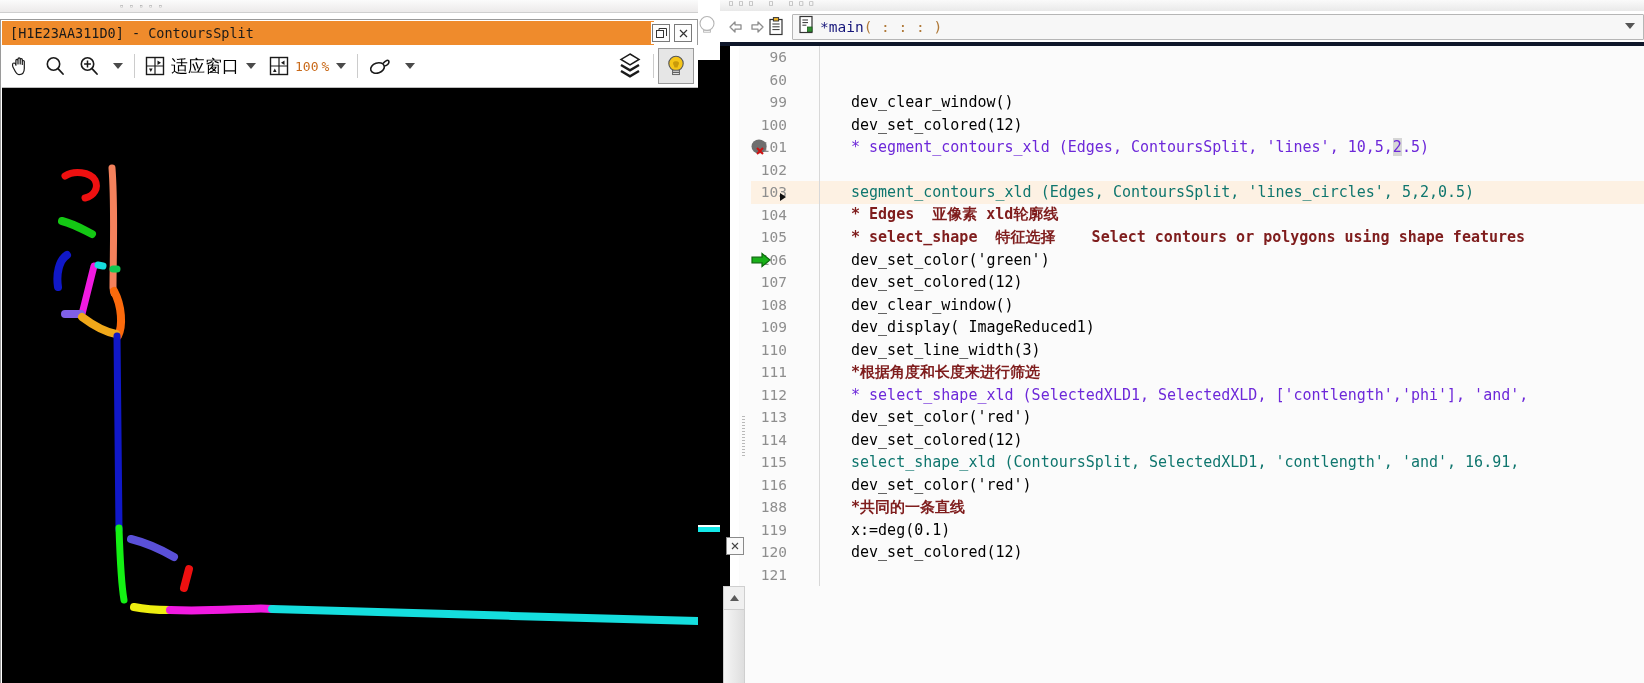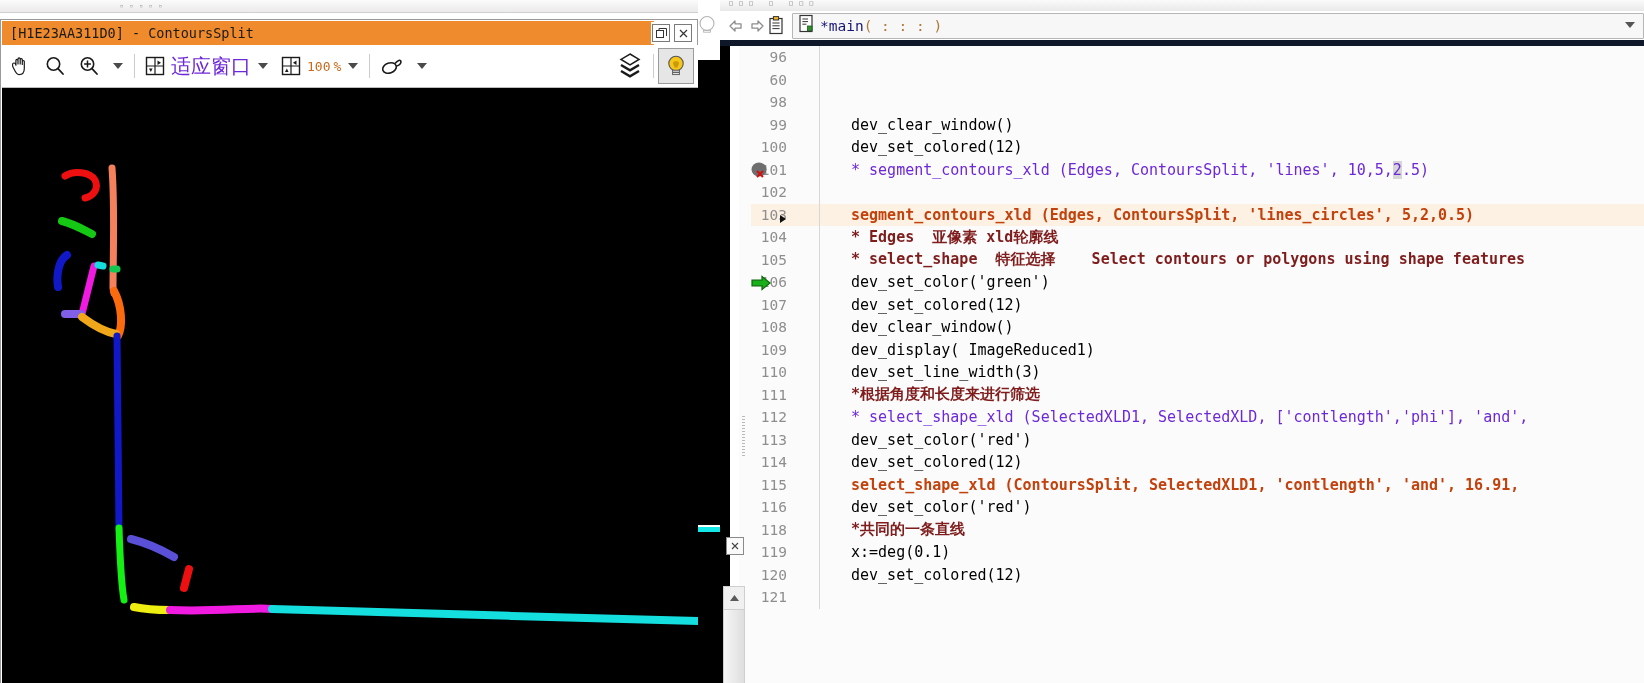--- a/index.html
+++ b/index.html
@@ -64,21 +64,21 @@
     height:36px;display:flex;align-items:center;justify-content:center;
     padding:0 5px;cursor:default;
   }
   .tb-sep{width:1px;height:24px;background:#cccccc;margin:0 4px;}
   .caret{
     width:0;height:0;border-left:5px solid transparent;border-right:5px solid transparent;
     border-top:6px solid #4a4a4a;margin:0 7px;
   }
   .zoomlabel{
     font-family:Liberation Mono, monospace;
-    font-size:20px;color:#6d28d9;white-space:nowrap;
+    font-size:17px;color:#000000;white-space:nowrap;
   }
   .pct{
     font-family:"DejaVu Sans Mono","Liberation Mono",monospace;
     font-size:13px;color:#c96a1a;white-space:nowrap;
   }
   .pct .sym{color:#c96a1a;margin-left:3px;}
   .tb-spacer{flex:1;}
   .bulb-btn{
     width:34px;height:34px;border:1px solid #9b9b9b;background:#e6e6e6;
     display:flex;align-items:center;justify-content:center;margin-right:4px;
@@ -120,21 +120,21 @@
     position:absolute;left:0;top:0;width:924px;height:11px;
     background:linear-gradient(#fafafa,#e9e9e9);
     border-bottom:1px solid #d2d2d2;
   }
   .ed-topstrip .ghosticons{
     position:absolute;left:8px;top:-3px;font-size:10px;color:#a7a7a7;letter-spacing:4px;
   }
   .ed-proc-bar{
     position:absolute;left:0;top:11px;width:924px;height:35px;
     background:#ffffff;display:flex;align-items:center;padding-left:6px;
-    box-sizing:border-box;border-bottom:6px solid #0f172a;
+    box-sizing:border-box;border-bottom:4px solid #0f172a;
   }
   .navarrow{
     width:20px;height:20px;display:flex;align-items:center;justify-content:center;
     color:#8d8d8d;font-size:15px;
   }
   .proc-combo{
     margin-left:6px;flex:1;height:26px;border:1px solid #b6b6b6;background:#f7f7f7;
     display:flex;align-items:center;padding-left:5px;box-sizing:border-box;
     position:relative;border-radius:1px;
   }
@@ -198,21 +198,21 @@
   }
   .gutterline{
     width:1px;height:22.5px;background:#d8d8d8;flex:0 0 1px;
   }
   .codetext{
     padding-left:3px;font-size:15px;
     font-family:"DejaVu Sans Mono","Liberation Mono",monospace;
     white-space:pre;letter-spacing:0px;
   }
   .c-code{color:#000000;}
-  .c-call{color:#c2410c;font-weight:bold;}
+  .c-call{color:#0f766e;font-weight:normal;}
   .c-comment-gray{color:#6d28d9;}
   .c-comment-green{color:#7f1d1d;font-weight:bold;}
   .sel-num{background:#d6d6d6;}
 
   .marker{
     position:absolute;left:-1px;top:2px;width:22px;height:19px;
     display:flex;align-items:center;justify-content:center;
   }
   .marker.bp{left:-2px;}
   .marker.small-tri{left:21px;top:6px;}
@@ -428,25 +428,20 @@
           <span class="lineno">96</span>
           <span class="gutterline"></span>
           <span class="codetext"></span>
         </div>
         <div class="coderow">
           <span class="lineno">60</span>
           <span class="gutterline"></span>
           <span class="codetext"></span>
         </div>
         <div class="coderow">
-          <span class="lineno">98</span>
-          <span class="gutterline"></span>
-          <span class="codetext"></span>
-        </div>
-        <div class="coderow">
           <span class="lineno">99</span>
           <span class="gutterline"></span>
           <span class="codetext"><span class="c-code">dev_clear_window()</span></span>
         </div>
         <div class="coderow">
           <span class="lineno">100</span>
           <span class="gutterline"></span>
           <span class="codetext"><span class="c-code">dev_set_colored(12)</span></span>
         </div>
         <div class="coderow">
@@ -539,21 +534,21 @@
           <span class="lineno">115</span>
           <span class="gutterline"></span>
           <span class="codetext"><span class="c-call">select_shape_xld (ContoursSplit, SelectedXLD1, 'contlength', 'and', 16.91, </span></span>
         </div>
         <div class="coderow">
           <span class="lineno">116</span>
           <span class="gutterline"></span>
           <span class="codetext"><span class="c-code">dev_set_color('red')</span></span>
         </div>
         <div class="coderow">
-          <span class="lineno">118</span>
+          <span class="lineno">188</span>
           <span class="gutterline"></span>
           <span class="codetext"><span class="c-comment-green">*共同的一条直线</span></span>
         </div>
         <div class="coderow">
           <span class="lineno">119</span>
           <span class="gutterline"></span>
           <span class="codetext"><span class="c-code">x:=deg(0.1)</span></span>
         </div>
         <div class="coderow">
           <span class="lineno">120</span>

